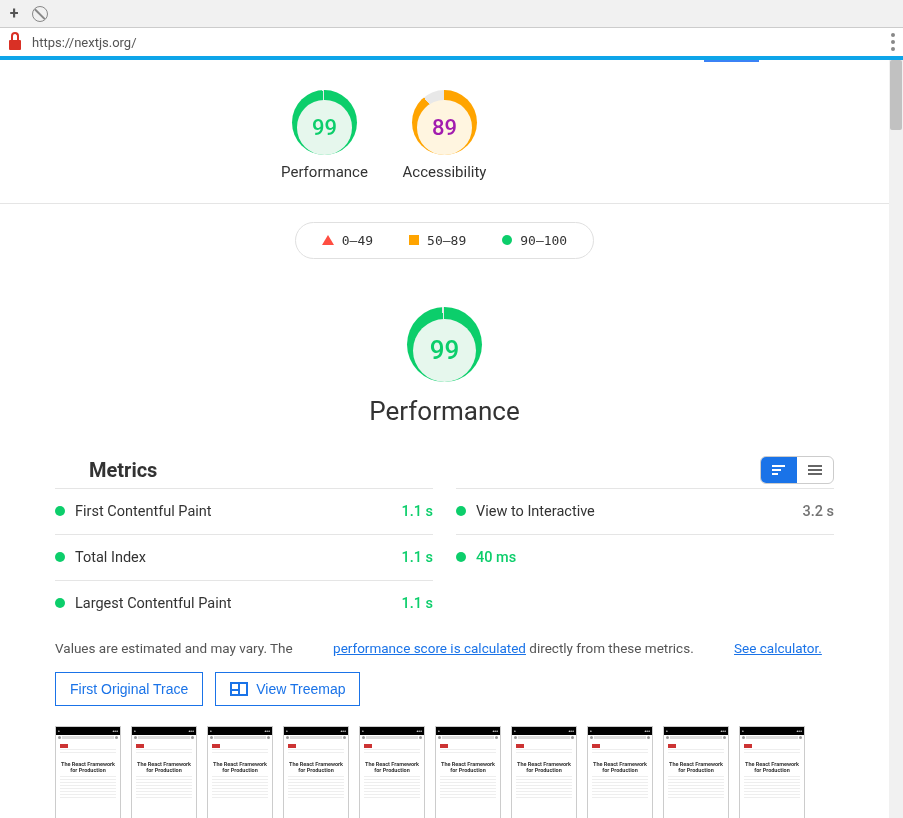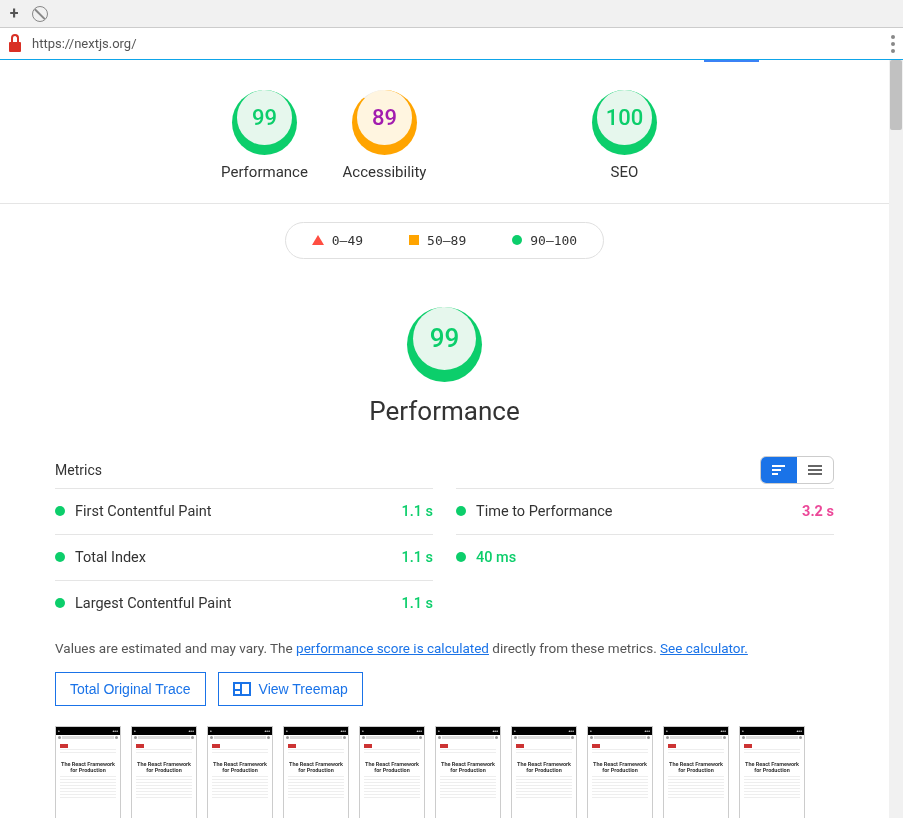--- a/index.html
+++ b/index.html
@@ -7,76 +7,76 @@
   
   
   .tabbar { height: 28px; background: #f1f1f1; border-bottom: 1px solid #ccc; display: flex; align-items: center; padding: 0 6px; gap: 10px; }
   .plus { width: 16px; height: 16px; display:flex;align-items:center;justify-content:center;color:#555;font-size:16px;font-weight:bold;cursor:pointer;}
   .tab { display:flex;align-items:center;gap:4px;color:#555;font-size:12px;padding:4px 6px;background:#f9f9f9;border:1px solid #ddd;border-bottom:none;border-radius:3px 3px 0 0;}
   .chev { font-size:10px;color:#777;}
   .cancel-icon { width:16px;height:16px;border:1.5px solid #888;border-radius:50%;position:relative;}
   .cancel-icon::after{content:"";position:absolute;width:14px;height:1.5px;background:#888;top:50%;left:50%;transform:translate(-50%,-50%) rotate(45deg);}
   
   
-  .addrbar { height:32px;background:#fff;border-bottom:1px solid #0ea5e9;display:flex;align-items:center;padding:0 8px;gap:10px;}
+  .addrbar { height:32px;background:#fff;border-bottom:4px solid #0ea5e9;display:flex;align-items:center;padding:0 8px;gap:10px;}
   .lock { width:14px;height:16px;position:relative;}
   .lock-body{width:12px;height:10px;background:#d93025;border-radius:1px;position:absolute;bottom:0;left:1px;}
   .lock-sh{width:8px;height:8px;border:2px solid #d93025;border-bottom:none;border-radius:6px 6px 0 0;position:absolute;top:-2px;left:3px;}
   .url { flex:1;color:#555;font-size:13px;}
   .dots { display:flex;flex-direction:column;gap:3px;cursor:pointer;}
   .dots span{width:4px;height:4px;background:#888;border-radius:50%;}
   
   
   .viewport { position:relative;height:758px;overflow:hidden;}
   .scrollbar { position:absolute;right:0;top:0;width:14px;height:100%;background:#f1f1f1;}
   .thumb{position:absolute;right:1px;top:0;width:12px;height:70px;background:#c1c1c1;border-radius:2px;}
   .content { padding: 0 14px 30px 0;}
   
   
   .topline{position:absolute;top:0;left:78%;width:6%;height:2px;background:#3b82f6;}
   
   
   .gauges { display:flex;justify-content:center;gap:30px;padding:30px 0 20px;border-bottom:1px solid #e5e5e5;}
   .gauge-item{display:flex;flex-direction:column;align-items:center;gap:8px;width:90px;cursor:pointer;}
-  .gauge{width:65px;height:65px;border-radius:50%;display:flex;align-items:flex-start;justify-content:center;font-size:22px;font-weight:500;position:relative;}
+  .gauge{width:65px;height:65px;border-radius:50%;display:flex;align-items:flex-end;justify-content:center;font-size:22px;font-weight:500;position:relative;}
   .gauge-label{font-size:15px;text-align:center;line-height:1.3;}
   
   
   .legend-row{display:flex;justify-content:center;padding:18px 0;}
-  .legend{display:flex;gap:46px;border:1px solid #e0e0e0;border-radius:22px;padding:10px 26px;font-family:monospace;font-size:13px;}
+  .legend{display:flex;gap:36px;border:1px solid #e0e0e0;border-radius:22px;padding:10px 26px;font-family:monospace;font-size:13px;}
   .legend-item{display:flex;align-items:center;gap:8px;}
   .tri{width:0;height:0;border-left:6px solid transparent;border-right:6px solid transparent;border-bottom:10px solid #ff4e42;}
   .sq{width:10px;height:10px;background:#ffa400;}
   .circ{width:10px;height:10px;background:#0cce6b;border-radius:50%;}
   
   
   .perf-section{padding:30px 55px 0;}
   .big-gauge-wrap{display:flex;flex-direction:column;align-items:center;gap:14px;margin-bottom:30px;}
   .big-gauge{width:75px;height:75px;font-size:26px;}
   .big-title{font-size:26px;font-weight:400;}
   
   
   .metrics-head{display:flex;align-items:center;justify-content:space-between;margin-bottom:4px;}
-  .metrics-title{font-size:14px;font-weight:400;}
+  .metrics-title{font-size:20px;font-weight:700;margin-left:34px;}
   .toggle{display:flex;border:1px solid #ccc;border-radius:6px;overflow:hidden;}
   .toggle-btn{width:36px;height:26px;display:flex;align-items:center;justify-content:center;cursor:pointer;}
   .toggle-btn.active{background:#1a73e8;}
   .toggle-btn svg{stroke:#666;}
   .toggle-btn.active svg{stroke:#fff;}
   
   
   .metric-grid{display:grid;grid-template-columns:1fr 1fr;column-gap:23px;}
   .metric{display:flex;align-items:center;gap:10px;border-top:1px solid #e5e5e5;padding:14px 0;}
   .metric-dot{width:10px;height:10px;border-radius:50%;flex-shrink:0;}
   .metric-name{flex:1;font-size:14.5px;}
   .metric-val{font-size:14.5px;font-weight:500;}
   
   
   .footnote{font-size:13.5px;color:#555;margin:14px 0 16px;}
-  .footnote a{color:#1a73e8;text-decoration:underline;cursor:pointer;}
+  .footnote a{color:#1a73e8;text-decoration:underline;cursor:pointer;margin-left:37px;}
   
   
   .actions{display:flex;gap:12px;margin-bottom:20px;}
   .action-btn{border:1px solid #1a73e8;color:#1a73e8;background:#fff;padding:8px 14px;font-size:14px;font-weight:500;display:flex;align-items:center;gap:8px;cursor:pointer;}
   .treemap-icon{display:inline-block;width:18px;height:14px;border:2px solid #1a73e8;position:relative;}
   .treemap-icon::before{content:"";position:absolute;left:40%;top:0;bottom:0;width:2px;background:#1a73e8;}
   .treemap-icon::after{content:"";position:absolute;left:0;right:60%;top:50%;height:2px;background:#1a73e8;}
   
   
   .thumbs{display:flex;gap:10px;flex-wrap:wrap;}
@@ -124,26 +124,20 @@
           <div class="gauge-label">Performance</div>
         </div>
         <div class="gauge-item">
           <div class="gauge" style="background: conic-gradient(rgb(255, 164, 0) 0%, rgb(255, 164, 0) 89%, rgb(232, 232, 232) 89%, rgb(232, 232, 232) 100%);">
             <div style="width: 84%; height: 84%; border-radius: 50%; background: rgb(255, 245, 224); display: flex; align-items: center; justify-content: center; color: #a21caf;">89</div>
           </div>
           <div class="gauge-label">Accessibility</div>
         </div>
         <div class="gauge-item">
         </div>
-        <div class="gauge-item">
-          <div class="gauge" style="background: conic-gradient(rgb(12, 206, 107) 0%, rgb(12, 206, 107) 100%, rgb(232, 232, 232) 100%, rgb(232, 232, 232) 100%);">
-            <div style="width: 84%; height: 84%; border-radius: 50%; background: rgb(230, 247, 237); display: flex; align-items: center; justify-content: center; color: rgb(12, 206, 107);">100</div>
-          </div>
-          <div class="gauge-label">SEO</div>
-        </div>
       </div>
 
     <div class="legend-row">
       <div class="legend" id="legend">
           <div class="legend-item">
             <div class="tri"></div>
             <span>0–49</span>
           </div>
           <div class="legend-item">
             <div class="sq"></div>
@@ -185,22 +179,22 @@
       </div>
 
       <div class="metric-grid" id="metric-grid">
           <div class="metric">
             <div class="metric-dot" style="background: rgb(12, 206, 107);"></div>
             <div class="metric-name">First Contentful Paint</div>
             <div class="metric-val" style="color: rgb(12, 206, 107);">1.1 s</div>
           </div>
           <div class="metric">
             <div class="metric-dot" style="background: rgb(12, 206, 107);"></div>
-            <div class="metric-name">Time to Performance</div>
-            <div class="metric-val" style="color: #ec4899; font-weight: bold;">3.2 s</div>
+            <div class="metric-name">View to Interactive</div>
+            <div class="metric-val" style="color: #737373;">3.2 s</div>
           </div>
           <div class="metric">
             <div class="metric-dot" style="background: rgb(12, 206, 107);"></div>
             <div class="metric-name">Total Index</div>
             <div class="metric-val" style="color: rgb(12, 206, 107);">1.1 s</div>
           </div>
           <div class="metric">
             <div class="metric-dot" style="background: rgb(12, 206, 107);"></div>
             <div class="metric-val" style="color: rgb(12, 206, 107);">40 ms</div>
           </div>
@@ -210,21 +204,21 @@
             <div class="metric-val" style="color: rgb(12, 206, 107);">1.1 s</div>
           </div>
         </div>
 
       <div class="footnote">
         <span>Values are estimated and may vary. The </span><a>performance score is calculated</a><span> directly from these metrics. </span><a>See calculator.</a>
       </div>
 
       <div class="actions">
         <button class="action-btn">
-          <span>Total Original Trace</span>
+          <span>First Original Trace</span>
         </button>
         <button class="action-btn">
           <span class="treemap-icon"></span>
           <span>View Treemap</span>
         </button>
       </div>
 
       <div class="thumbs" id="thumbs">
           <div class="thumb-card">
             <div class="thumb-header">

